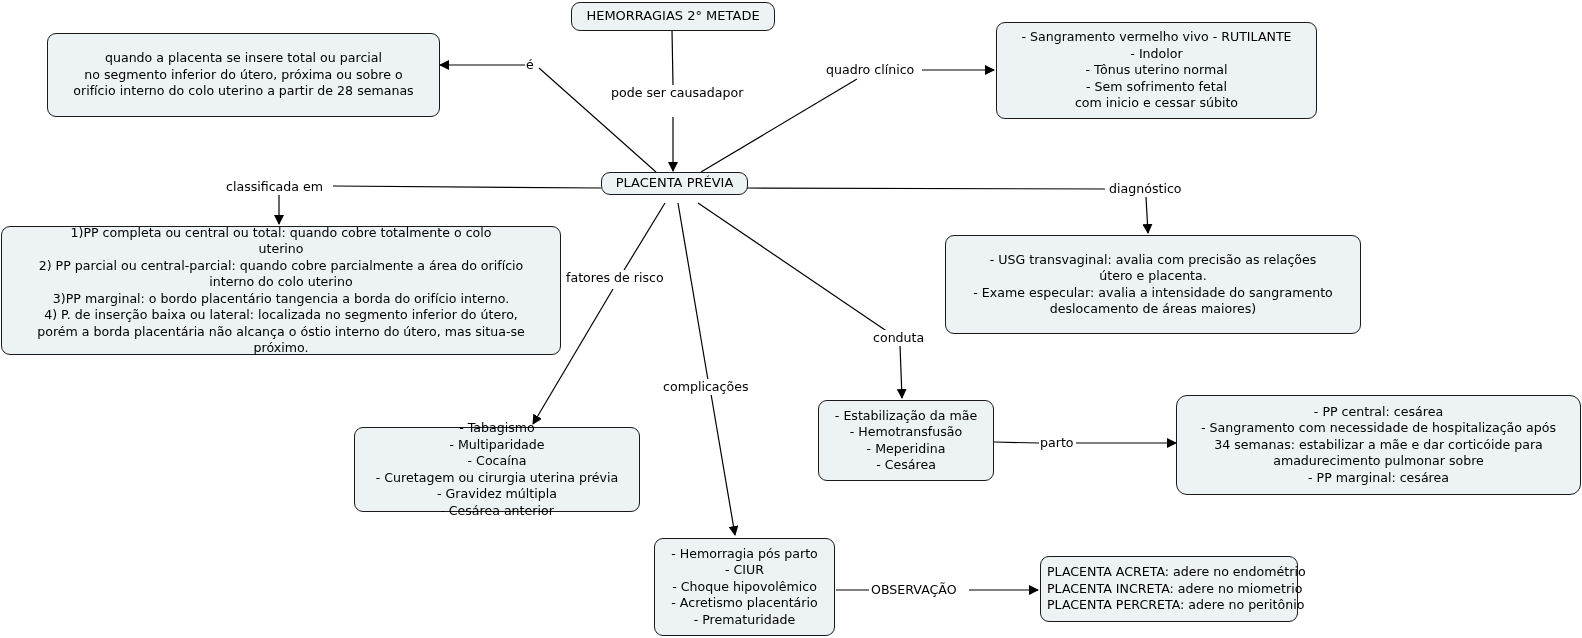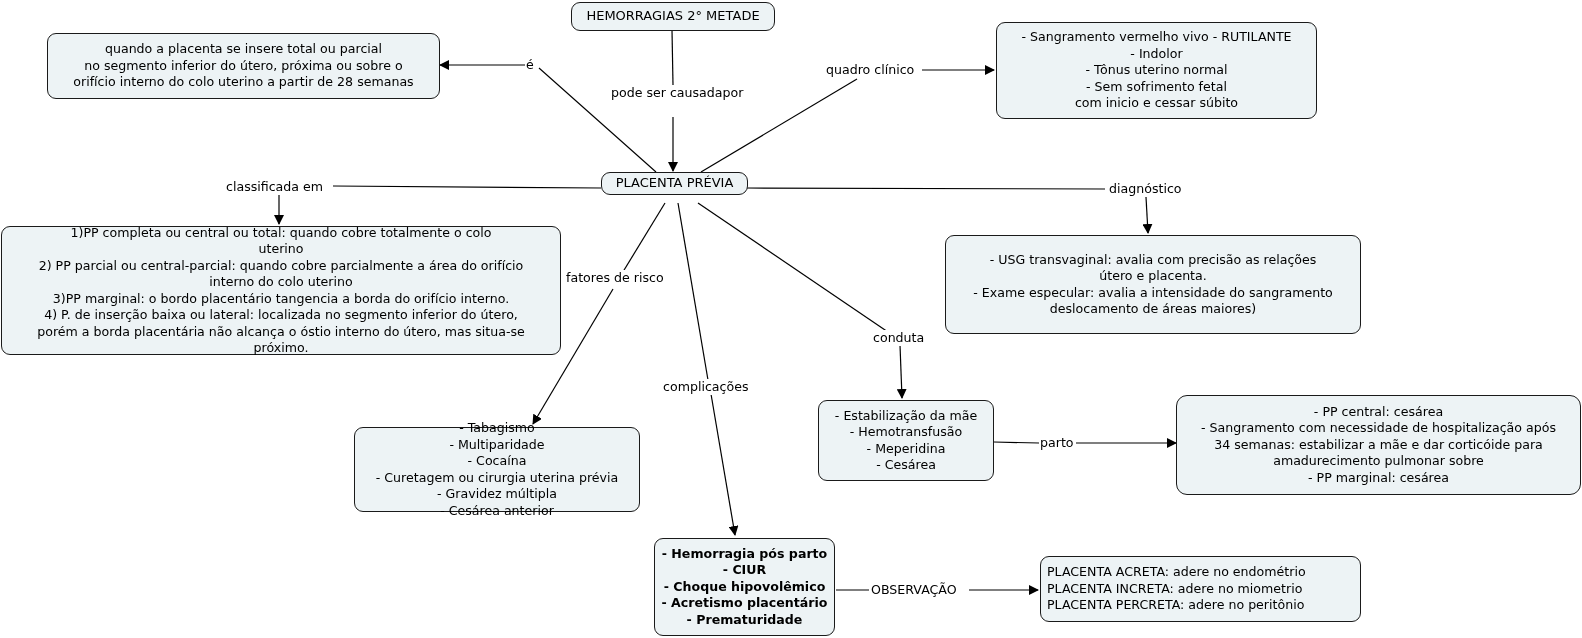--- a/index.html
+++ b/index.html
@@ -63,21 +63,21 @@
 </svg>
 
 <div class="node" style="left:571px; top:2px; width:204px; height:29px; font-size:13px;">
     <span class="line">HEMORRAGIAS 2° METADE</span>
   </div>
 
 <div class="node" style="left:601px; top:172px; width:147px; height:23px; font-size:13px;">
     <span class="line">PLACENTA PRÉVIA</span>
   </div>
 
-<div class="node" style="left:47px; top:33px; width:393px; height:66px;">
+<div class="node" style="left:47px; top:33px; width:393px; height:84px;">
     <span class="line">quando a placenta se insere total ou parcial</span>
     <span class="line">no segmento inferior do útero, próxima ou sobre o</span>
     <span class="line">orifício interno do colo uterino a partir de 28 semanas</span>
   </div>
 
 <div class="node" style="left:996px; top:22px; width:321px; height:97px;">
     <span class="line">- Sangramento vermelho vivo - RUTILANTE</span>
     <span class="line">- Indolor</span>
     <span class="line">- Tônus uterino normal</span>
     <span class="line">- Sem sofrimento fetal</span>
@@ -119,29 +119,29 @@
   </div>
 
 <div class="node" style="left:1176px; top:395px; width:405px; height:100px;border-radius:11px;">
     <span class="line">- PP central: cesárea</span>
     <span class="line">- Sangramento com necessidade de hospitalização após</span>
     <span class="line">34 semanas: estabilizar a mãe e dar corticóide para</span>
     <span class="line">amadurecimento pulmonar sobre</span>
     <span class="line">- PP marginal: cesárea</span>
   </div>
 
-<div class="node" style="left:654px; top:538px; width:181px; height:98px;font-weight:bold;">
+<div class="node" style="left:654px; top:538px; width:181px; height:98px;">
     <span class="line">- Hemorragia pós parto</span>
     <span class="line">- CIUR</span>
     <span class="line">- Choque hipovolêmico</span>
     <span class="line">- Acretismo placentário</span>
     <span class="line">- Prematuridade</span>
   </div>
 
-<div class="node" style="left:1040px; top:556px; width:321px; height:66px; align-items:flex-start; text-align:left; ">
+<div class="node" style="left:1040px; top:556px; width:258px; height:66px; align-items:flex-start; text-align:left; ">
     <span class="line">PLACENTA ACRETA: adere no endométrio</span>
     <span class="line">PLACENTA INCRETA: adere no miometrio</span>
     <span class="line">PLACENTA PERCRETA: adere no peritônio</span>
   </div>
 
 <div class="lbl" style="left:610px; top:85px; width:126px;"><span class="line">pode ser causada</span><span class="line">por</span></div>
 <div class="lbl" style="left:525px; top:57px;"><span class="line">é</span></div>
 <div class="lbl" style="left:825px; top:62px;"><span class="line">quadro clínico</span></div>
 <div class="lbl" style="left:225px; top:179px;"><span class="line">classificada em</span></div>
 <div class="lbl" style="left:1108px; top:181px;"><span class="line">diagnóstico</span></div>

